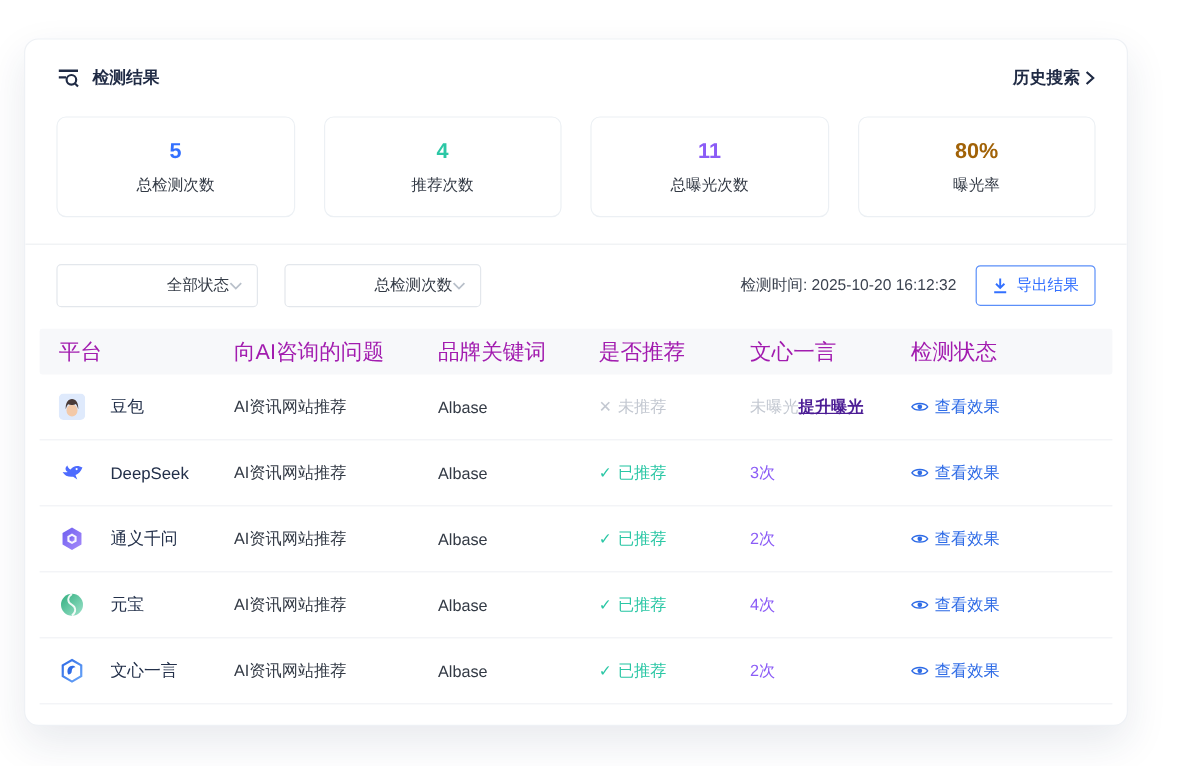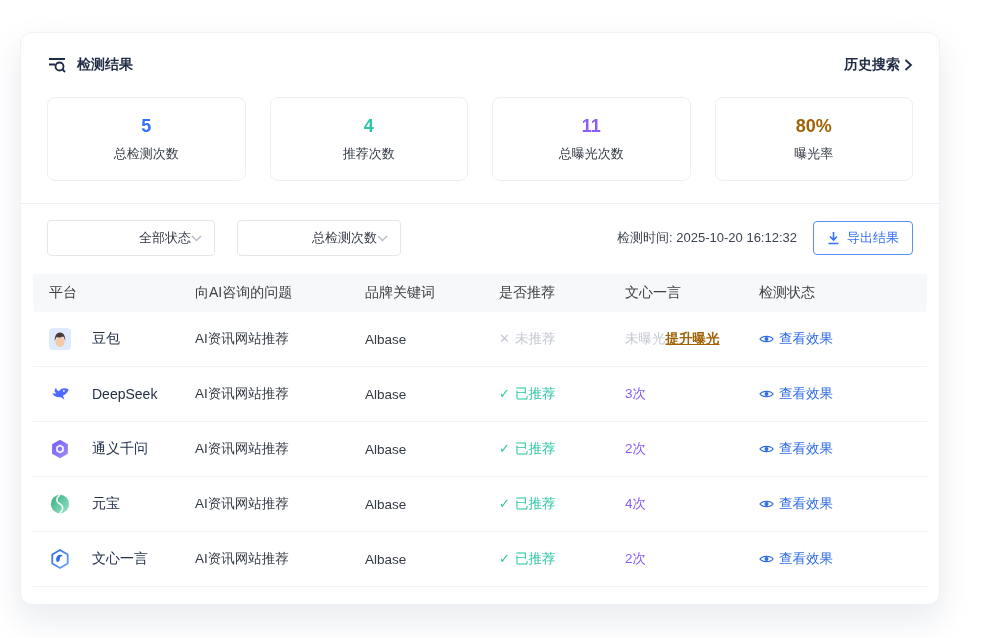--- a/index.html
+++ b/index.html
@@ -38,32 +38,32 @@
   .detect-time { font-size: 13px; color: #3c4350; margin-right: 16px; }
   .export-btn {
     height: 34px; padding: 0 13px; background: #fff;
     border: 1px solid #5b8ff9; border-radius: 4px; color: #3370ff; font-size: 13px;
     display: inline-flex; align-items: center; gap: 7px; cursor: pointer;
   }
   
   .table-wrap { margin: 2px 12px 0; }
   .t-grid { display: grid; grid-template-columns: 146px 170px 134px 126px 134px 1fr; align-items: center; }
   .t-head { background: #f7f8fa; height: 38px; border-radius: 2px; }
-  .t-head .t-cell { font-size: 14px; color: #404040; font-weight: 500; }
+  .t-head .t-cell { font-size: 18px; color: #a21caf; font-weight: 500; }
   .t-cell { padding-left: 16px; font-size: 13.5px; color: #333a45; white-space: nowrap; }
   .t-row { height: 55px; border-bottom: 1px solid #f0f2f5; }
   .plat-cell { display: flex; align-items: center; gap: 21px; }
   .plat-icon { width: 22px; height: 22px; display: inline-flex; flex: none; }
   .plat-name { font-size: 14px; color: #23304a; }
   .mark { font-size: 13px; margin-right: 5px; }
   .rec-no  { color: #c3c8d1; }
   .rec-yes { color: #2bc7a5; }
   .exp-count { color: #8b5cf6; }
   .exp-muted { color: #c3c8d1; margin-right: 0; }
-  .exp-link { color: #a16207; font-weight: bold; text-decoration: underline; cursor: pointer; }
+  .exp-link { color: #4c1d95; font-weight: bold; text-decoration: underline; cursor: pointer; }
   .view-link { display: inline-flex; align-items: center; gap: 5px; color: #2e6be6; cursor: pointer; font-size: 13.5px; }
   .eye { width: 15px; height: 12px; display: inline-flex; }
 </style>
 </head>
 <body>
 
 <div class="card">
 
   <div class="card-header">
     <span class="hdr-icon">

